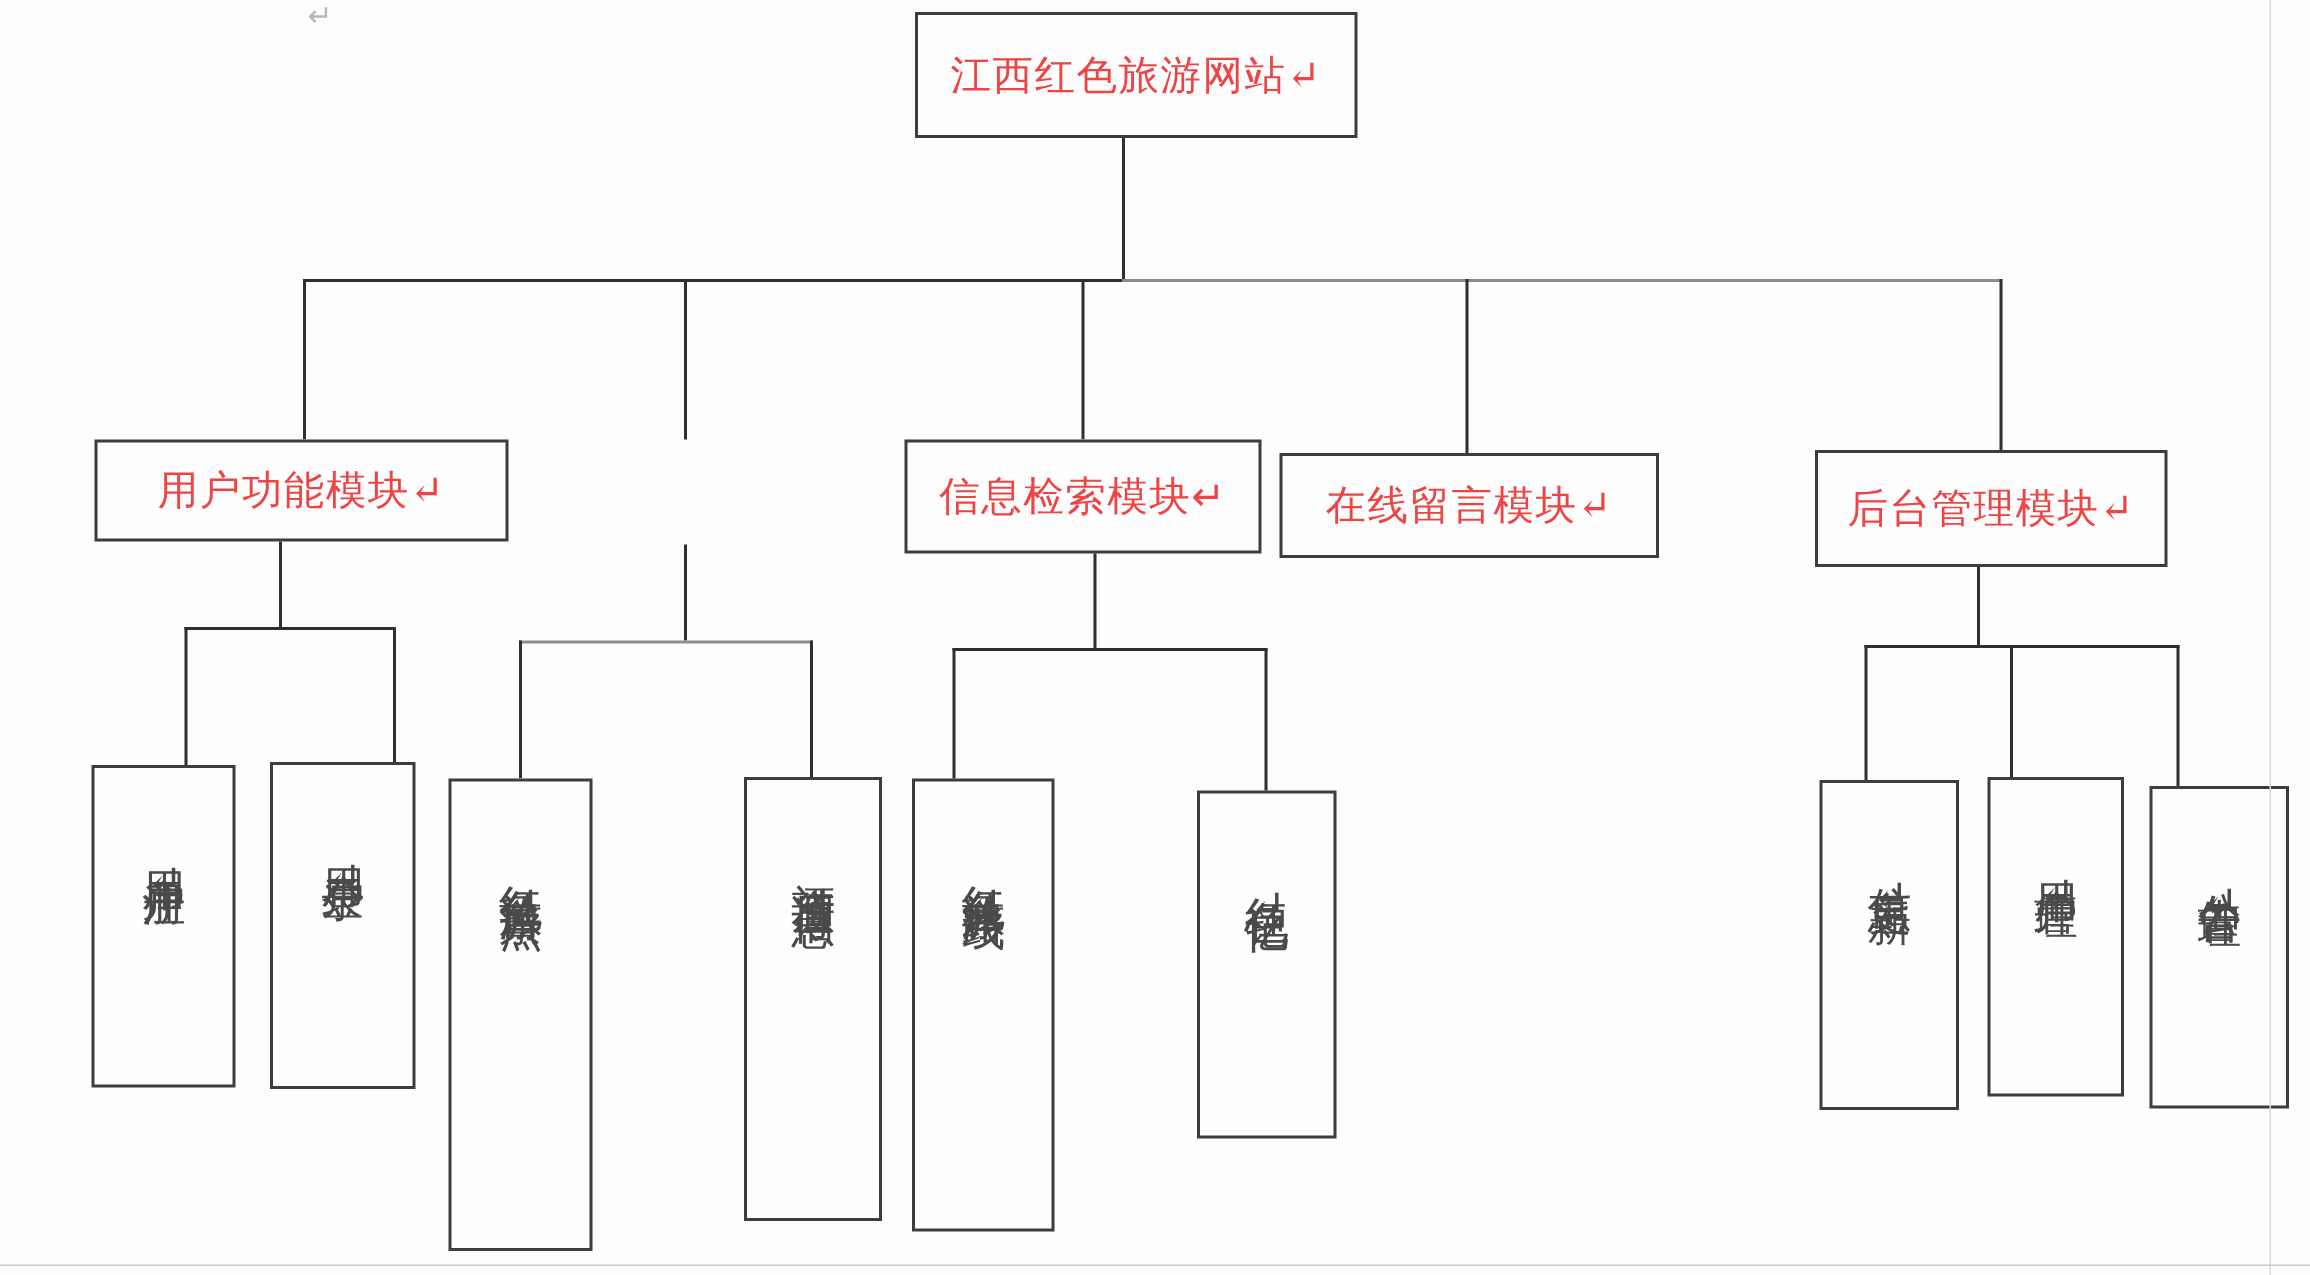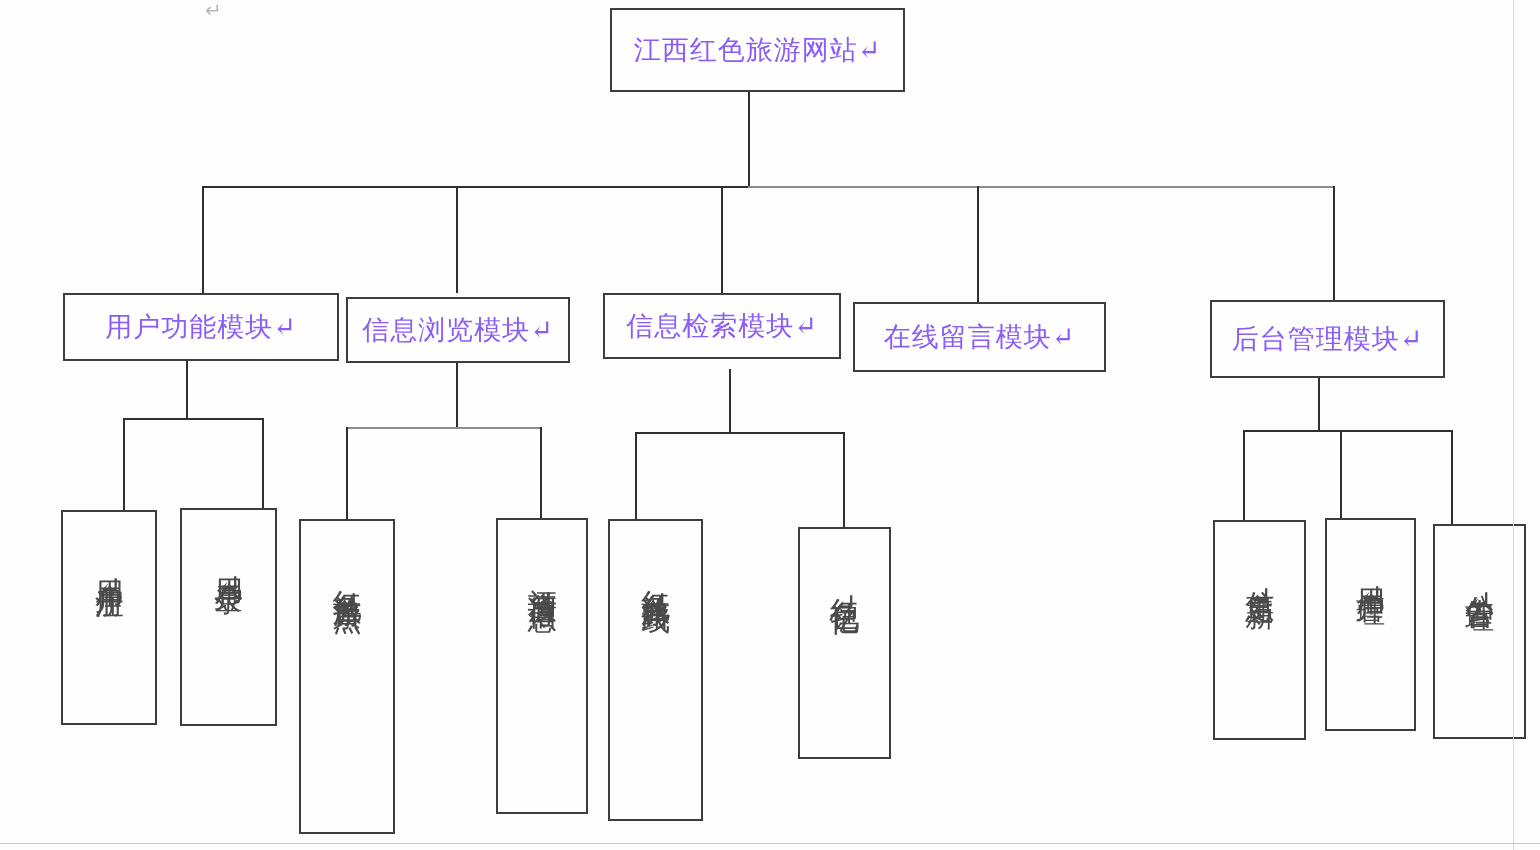--- a/index.html
+++ b/index.html
@@ -51,21 +51,21 @@
     background: #fefefe;
     display: flex;
     align-items: center;
     justify-content: center;
     overflow: hidden;
   }
   .node.horizontal .node-label {
     white-space: nowrap;
     font-size: 27px;
     letter-spacing: 1px;
-    color: #8b5cf6;
+    color: #ef4444;
   }
   .node.vertical {
     align-items: flex-start;
     justify-content: center;
     padding-top: 46px;
   }
   .node.vertical .node-label {
     writing-mode: vertical-rl;
     text-orientation: upright;
     font-size: 29px;
@@ -102,25 +102,22 @@
   <div class="line-v" style="left:202px; top:186px; height:107px;"></div>
   <div class="line-v" style="left:456px; top:186px; height:107px;"></div>
   <div class="line-v" style="left:721px; top:186px; height:107px;"></div>
   <div class="line-v" style="left:977px; top:186px; height:116px;"></div>
   <div class="line-v" style="left:1333px; top:186px; height:114px;"></div>
 
   <div class="node horizontal" style="left:63px; top:293px; width:276px; height:68px;">
     <span class="node-label">用户功能模块↵</span>
   </div>
 
-  <div class="node horizontal" style="left:346px; top:297px; width:224px; height:66px;">
-    <span class="node-label">信息浏览模块↵</span>
-  </div>
 
-  <div class="node horizontal" style="left:603px; top:293px; width:238px; height:66px;">
+  <div class="node horizontal" style="left:603px; top:293px; width:238px; height:76px;font-family:Liberation Serif, serif;">
     <span class="node-label">信息检索模块↵</span>
   </div>
 
   <div class="node horizontal" style="left:1210px; top:300px; width:235px; height:78px;">
     <span class="node-label">后台管理模块↵</span>
   </div>
 
   <div class="node horizontal" style="left:853px; top:302px; width:253px; height:70px;">
     <span class="node-label">在线留言模块↵</span>
   </div>

